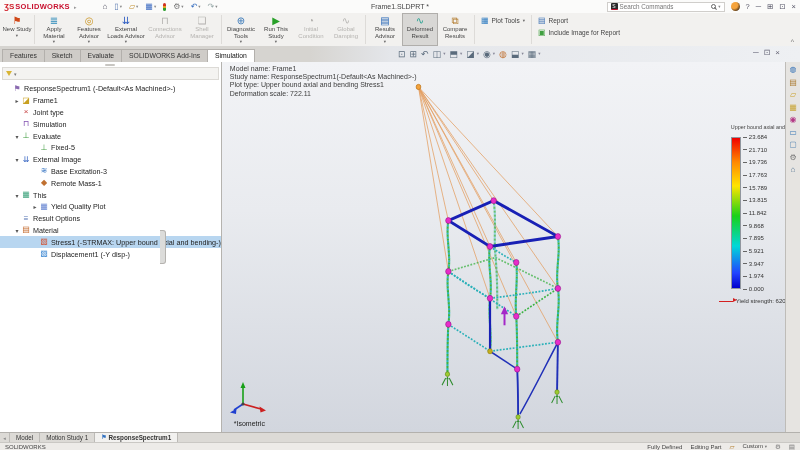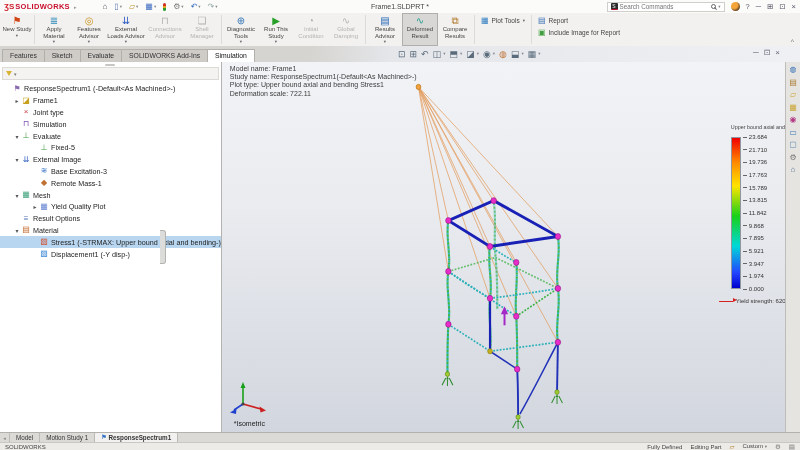--- a/index.html
+++ b/index.html
@@ -343,21 +343,21 @@
             <span class="tlbl">Base Excitation-3</span>
           </div>
         <div class="trow lvl2">
             <span class="texp"></span>
             <span class="ticn" style="color:#c07030">◆</span>
             <span class="tlbl">Remote Mass-1</span>
           </div>
         <div class="trow lvl1">
             <span class="texp">▾</span>
             <span class="ticn" style="color:#38a078">▦</span>
-            <span class="tlbl">Mesh</span>
+            <span class="tlbl">This</span>
           </div>
         <div class="trow lvl2">
             <span class="texp">▸</span>
             <span class="ticn" style="color:#6080d0">▦</span>
             <span class="tlbl">Yield Quality Plot</span>
           </div>
         <div class="trow lvl1">
             <span class="texp"></span>
             <span class="ticn" style="color:#5070b0">≡</span>
             <span class="tlbl">Result Options</span>

